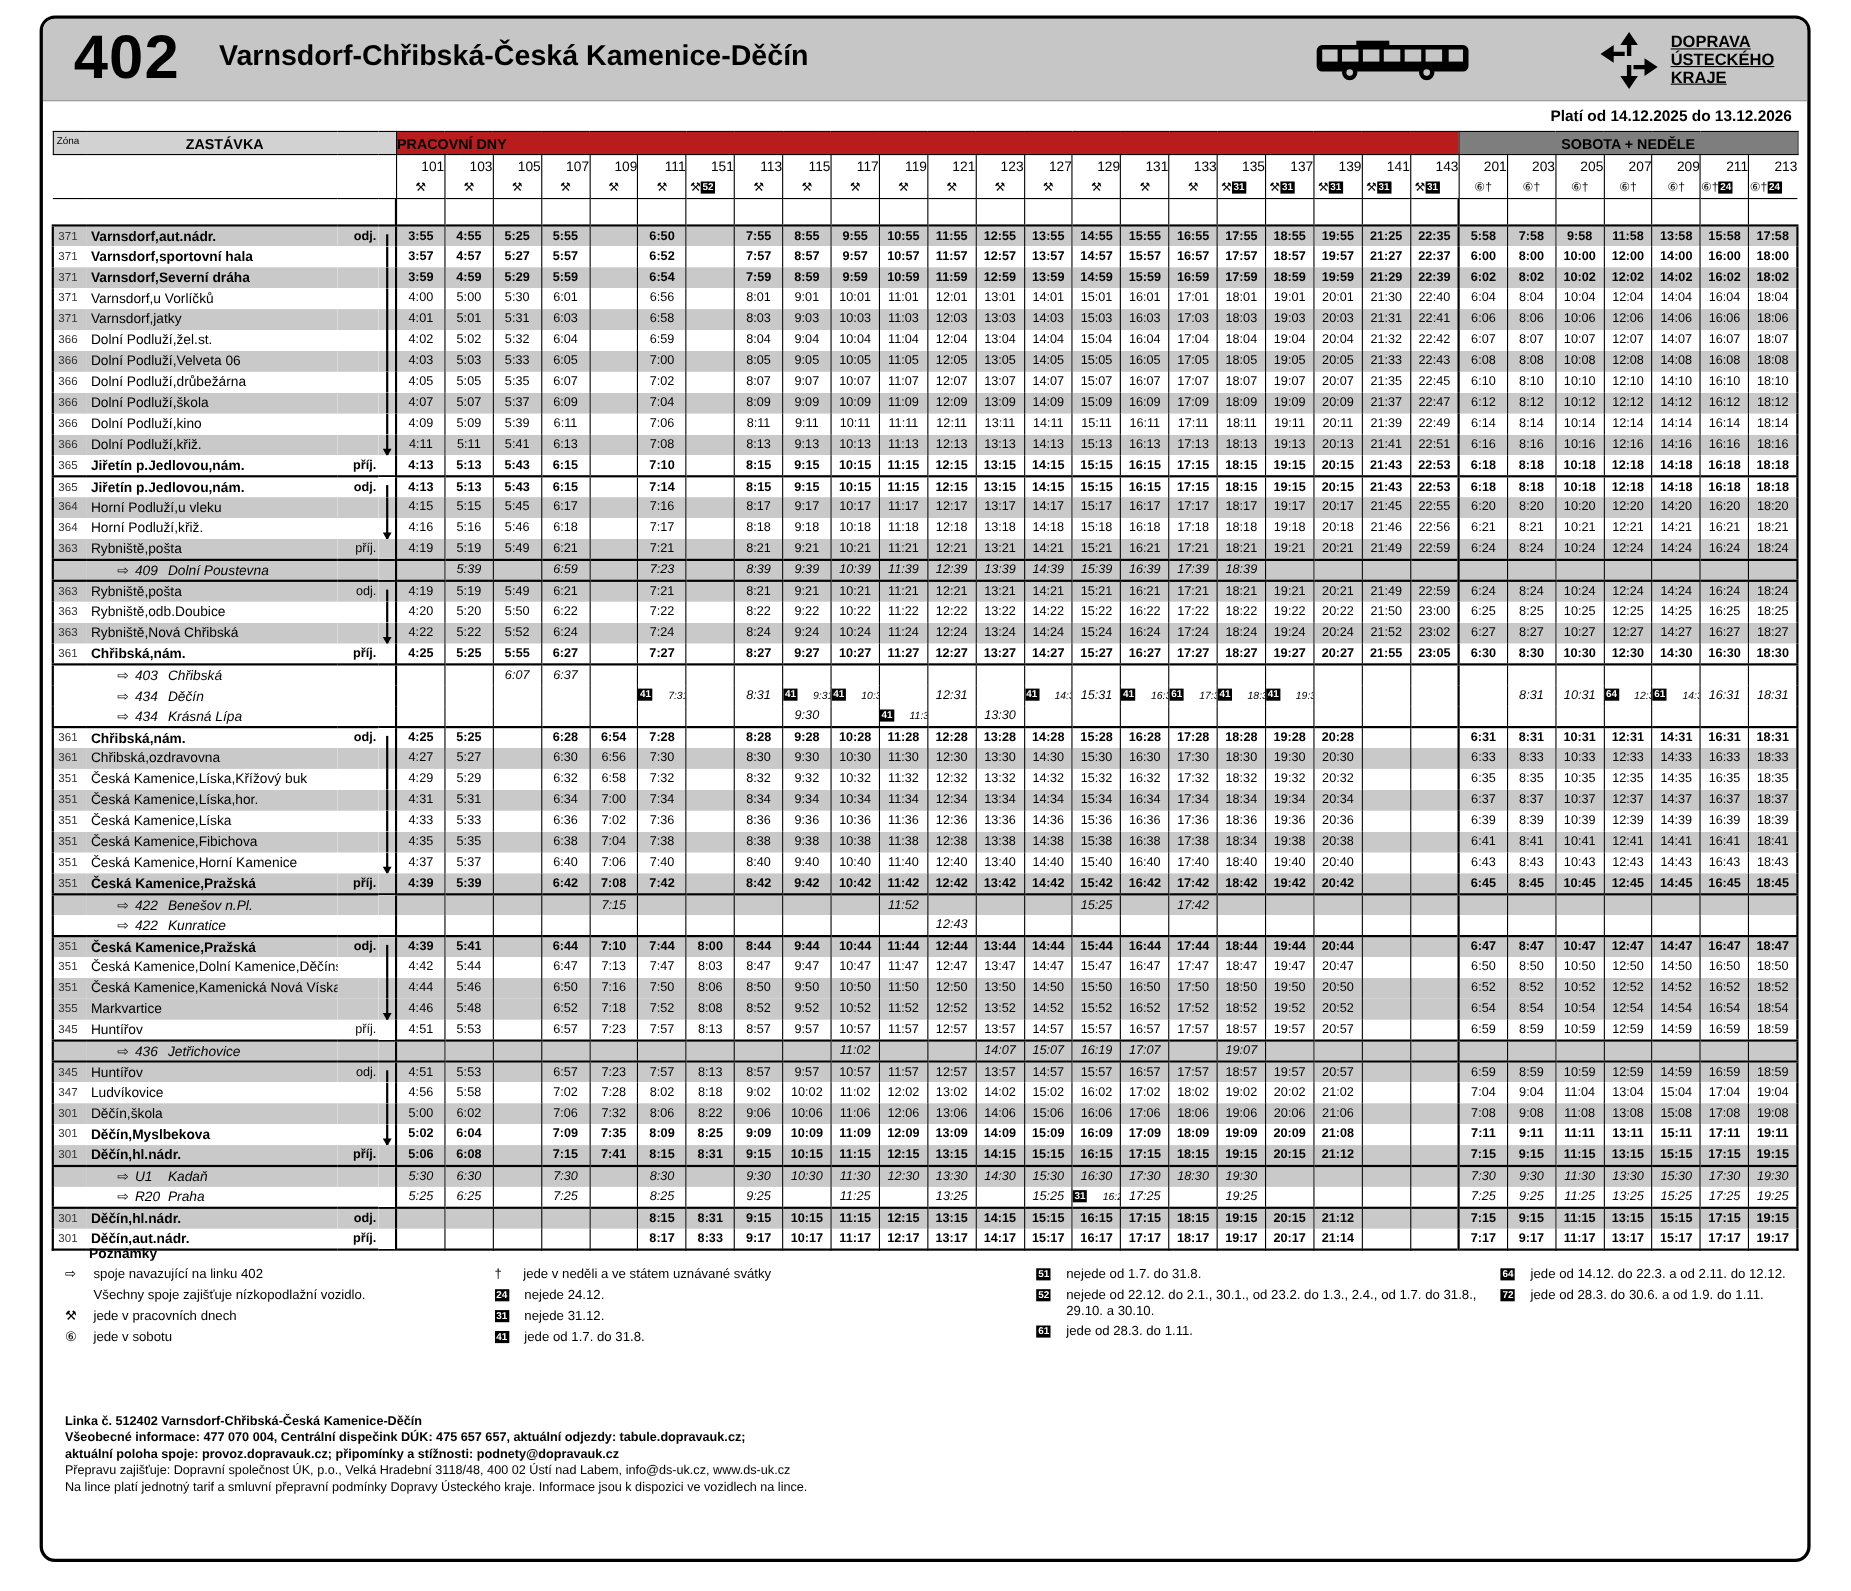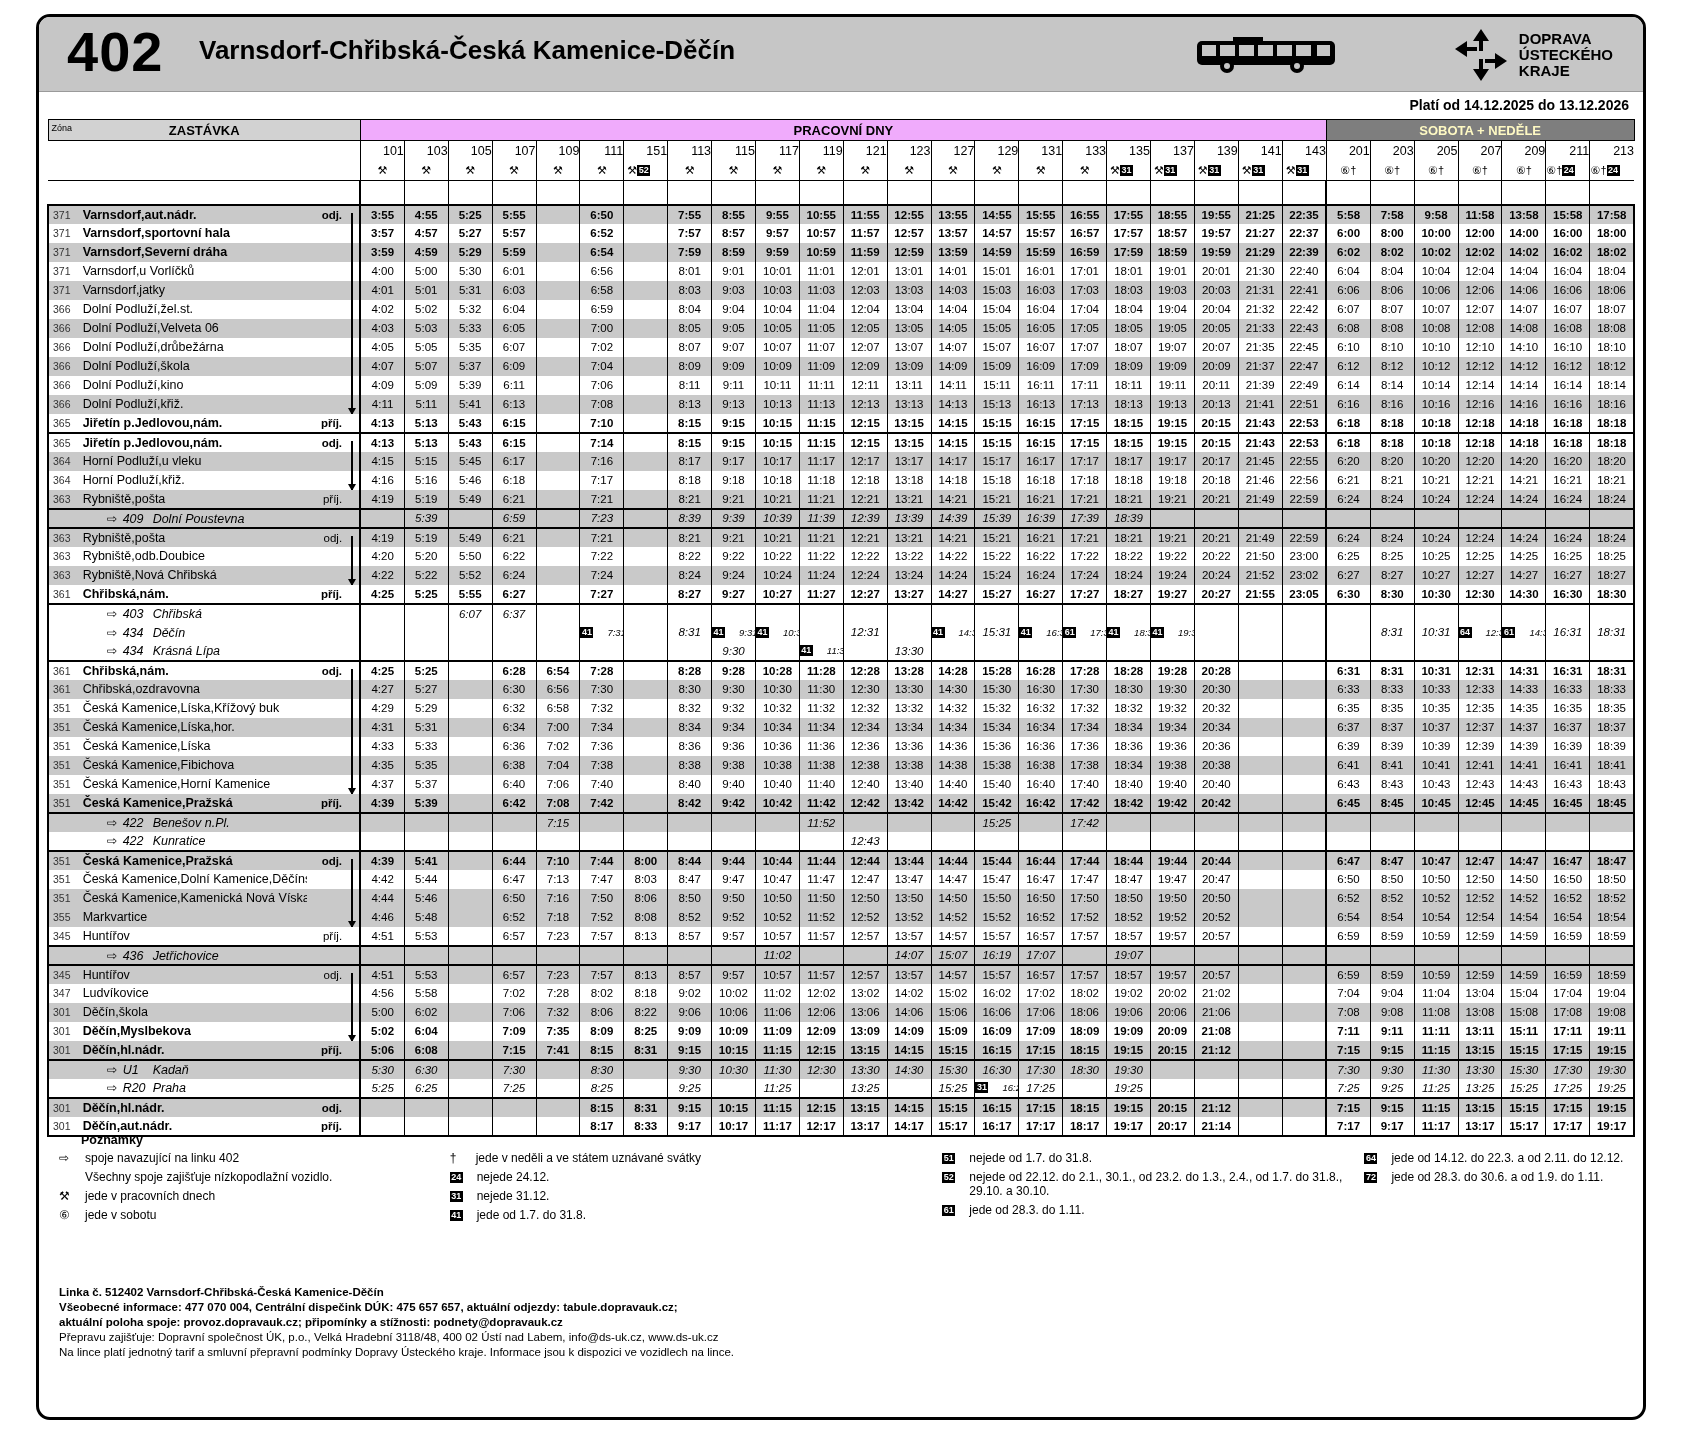--- a/index.html
+++ b/index.html
@@ -3,32 +3,32 @@
 <meta charset="utf-8">
 <style>
   html,body{margin:0;padding:0;background:#fff;}
   body{width:1683px;height:1446px;font-family:"Liberation Sans",sans-serif;color:#000;position:relative;}
   .frame{position:absolute;left:36px;top:14px;width:1604px;height:1400px;border:3px solid #000;border-radius:14px;background:#fff;overflow:hidden;}
   .topbar{position:relative;height:74px;background:#c6c6c6;border-bottom:1px solid #9a9a9a;}
   .lineno{position:absolute;left:28px;top:2px;font-size:56px;font-weight:bold;letter-spacing:1px;}
   .routetitle{position:absolute;left:160px;top:18px;font-size:26px;font-weight:bold;}
   .busicon{position:absolute;right:300px;top:16px;}
   .duklogo{position:absolute;right:30px;top:10px;display:flex;align-items:center;gap:10px;}
-  .duklogo .txt{font-size:15px;font-weight:bold;line-height:16px;}
+  .duklogo .txt{font-size:15px;font-weight:bold;line-height:16px;text-decoration:underline;}
   .validity{position:absolute;right:14px;top:80px;font-size:14px;font-weight:bold;}
   .tablewrap{position:absolute;left:8px;top:102px;right:8px;}
   table{border-collapse:collapse;table-layout:fixed;width:100%;}
   col.c-zone{width:30px}col.c-name{width:224px}col.c-dep{width:36px}col.c-arr{width:16px}col.c-t{width:43px}
   th,td{padding:0;margin:0;overflow:hidden;white-space:nowrap;}
   tr.data{height:19px;}
   .corner{background:#d2d2d2;border:1px solid #000;position:relative;height:20px;}
   .corner .zl{position:absolute;left:3px;top:3px;font-size:9px;font-weight:normal;}
   .corner .sl{font-size:13px;font-weight:bold;text-align:center;display:block;}
-  .band-w{border:1px solid #000;font-size:13px;font-weight:bold;text-align:center;background:#f0abfc;margin-top:23px;}
-  .band-we{border:1px solid #000;font-size:13px;font-weight:bold;text-align:center;background:#7e7e7e;color:#fef9c3;}
+  .band-w{border:1px solid #000;font-size:13px;font-weight:bold;text-align:left;background:#b91c1c;margin-top:23px;}
+  .band-we{border:1px solid #000;font-size:13px;font-weight:bold;text-align:center;background:#7e7e7e;color:#000000;}
   th.num{font-size:12.5px;font-weight:normal;text-align:right;border-left:1px solid #000;height:19px;}
   th.sym{font-size:11px;font-weight:normal;text-align:center;border-left:1px solid #000;height:20px;border-bottom:1px solid #000;}
   th.hblank{border-bottom:1px solid #000;}
   tr.spacer{height:24px;}
   td.zone{font-size:10.5px;text-align:left;padding-left:4px;color:#333;}
   td.name{font-size:12.5px;text-align:left;padding-left:4px;}
   td.dep{font-size:11.5px;text-align:right;padding-right:2px;}
   td.arr{position:relative;}
   td.time{font-size:11.5px;text-align:center;border-left:1px solid #000;}
   td.time.badged{font-size:9.5px;}

